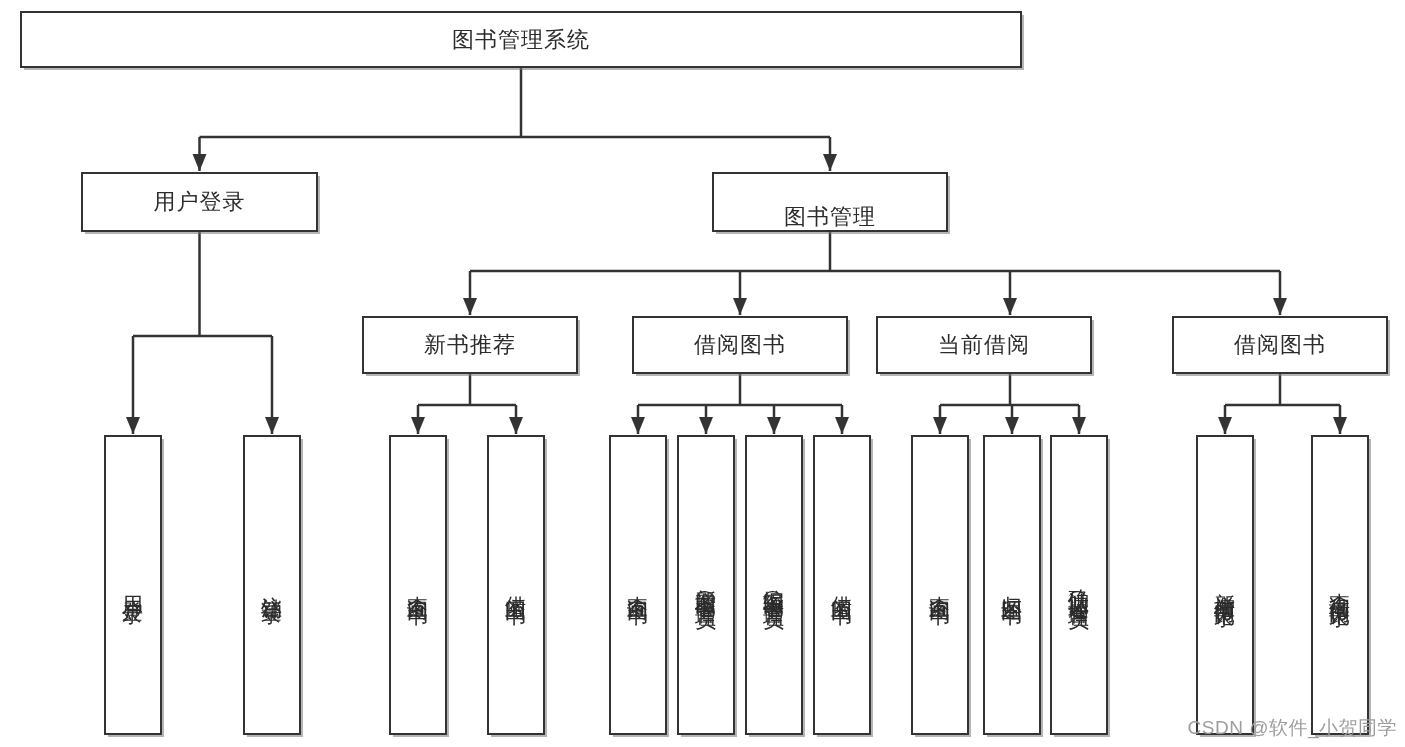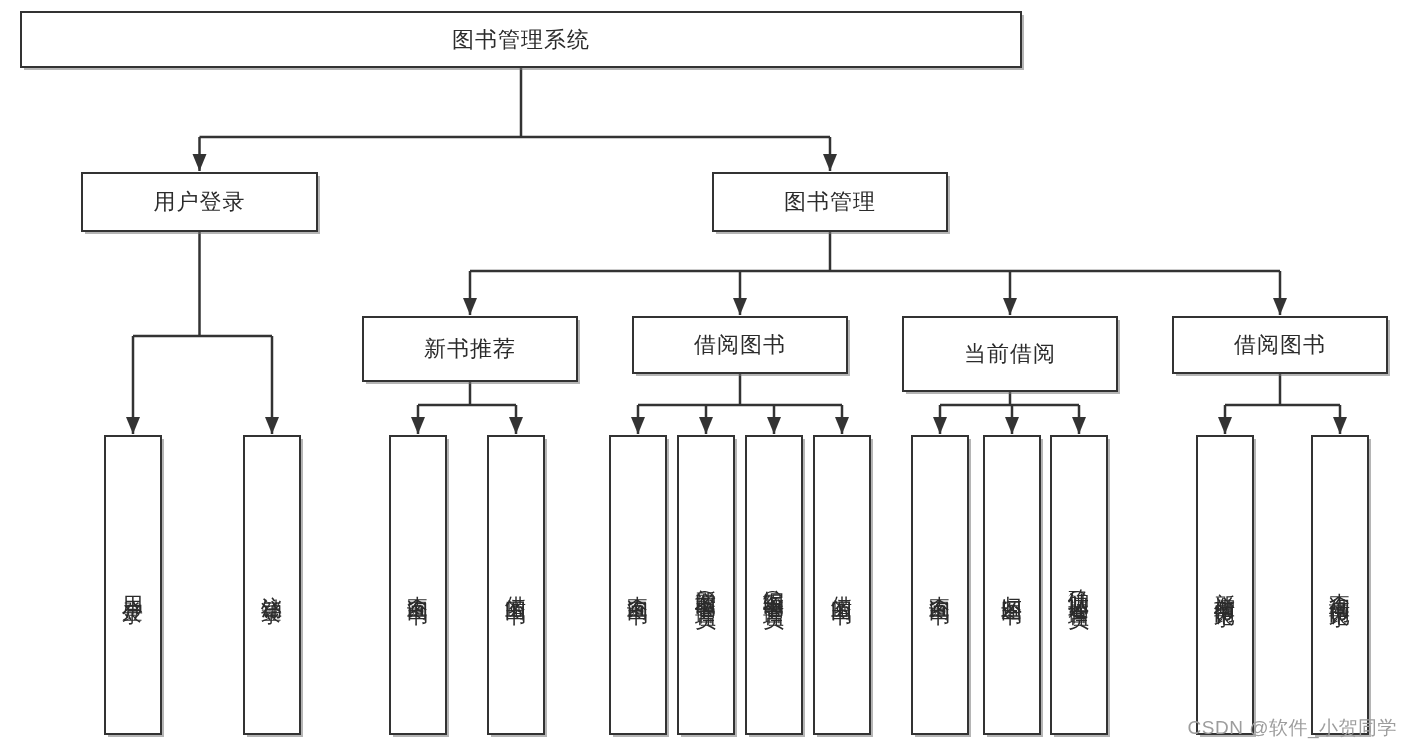--- a/index.html
+++ b/index.html
@@ -128,30 +128,30 @@
       <path d="M1340 405 L1340 434" stroke="#333333" stroke-width="2.5" fill="none"></path>
       <polygon points="1333,417 1347,417 1340,434" fill="#333333"></polygon>
     </svg>
   <div id="node-layer">
       <div class="node-box" style="left: 20px; top: 11px; width: 1002px; height: 57px;">
         <span class="node-label">图书管理系统</span>
       </div>
       <div class="node-box" style="left: 81px; top: 172px; width: 237px; height: 60px;">
         <span class="node-label">用户登录</span>
       </div>
-      <div class="node-box" style="left: 712px; top: 172px; width: 236px; height: 60px;">
+      <div class="node-box" style="left: 712px; top: 172px; width: 236px; height: 60px; align-items: flex-end;">
         <span class="node-label">图书管理</span>
       </div>
-      <div class="node-box" style="left: 362px; top: 316px; width: 216px; height: 66px;">
+      <div class="node-box" style="left: 362px; top: 316px; width: 216px; height: 58px;">
         <span class="node-label">新书推荐</span>
       </div>
       <div class="node-box" style="left: 632px; top: 316px; width: 216px; height: 58px;">
         <span class="node-label">借阅图书</span>
       </div>
-      <div class="node-box" style="left: 902px; top: 316px; width: 216px; height: 76px;">
+      <div class="node-box" style="left: 876px; top: 316px; width: 216px; height: 58px;">
         <span class="node-label">当前借阅</span>
       </div>
       <div class="node-box" style="left: 1172px; top: 316px; width: 216px; height: 58px;">
         <span class="node-label">借阅图书</span>
       </div>
       <div class="node-box vertical" style="left: 104px; top: 435px; width: 58px; height: 300px;">
         <span class="node-label">用户登录</span>
       </div>
       <div class="node-box vertical" style="left: 243px; top: 435px; width: 58px; height: 300px;">
         <span class="node-label">注销登录</span>

